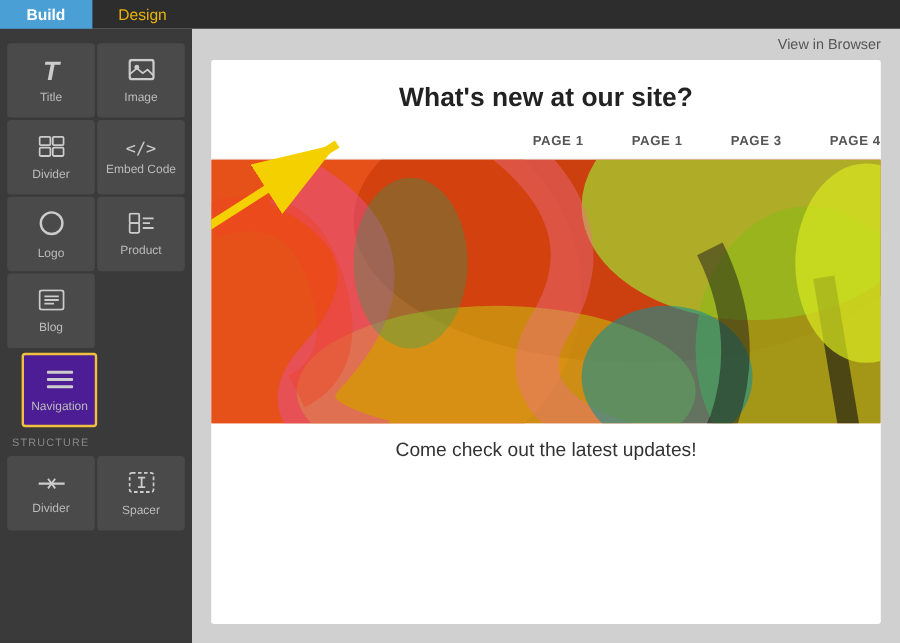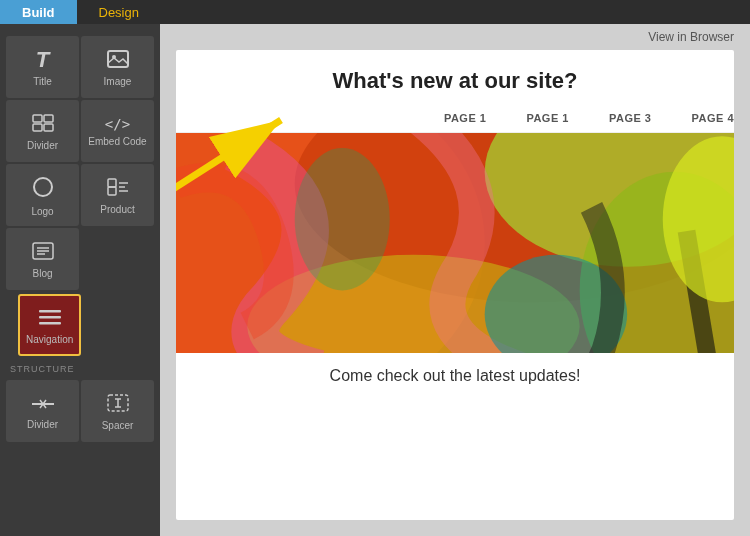--- a/index.html
+++ b/index.html
@@ -69,21 +69,21 @@
       display: flex;
       flex-direction: column;
       align-items: center;
       justify-content: center;
       padding: 10px 6px 8px;
       cursor: pointer;
       min-height: 62px;
     }
 
     .sidebar-item.highlighted {
-      background: #7f1d1d;
+      background: #4c1d95;
       border: 2px solid #f0c040;
       margin-left: 12px;
     }
 
     .sidebar-item .icon {
       color: #ccc;
       font-size: 20px;
       line-height: 1;
       margin-bottom: 5px;
     }

